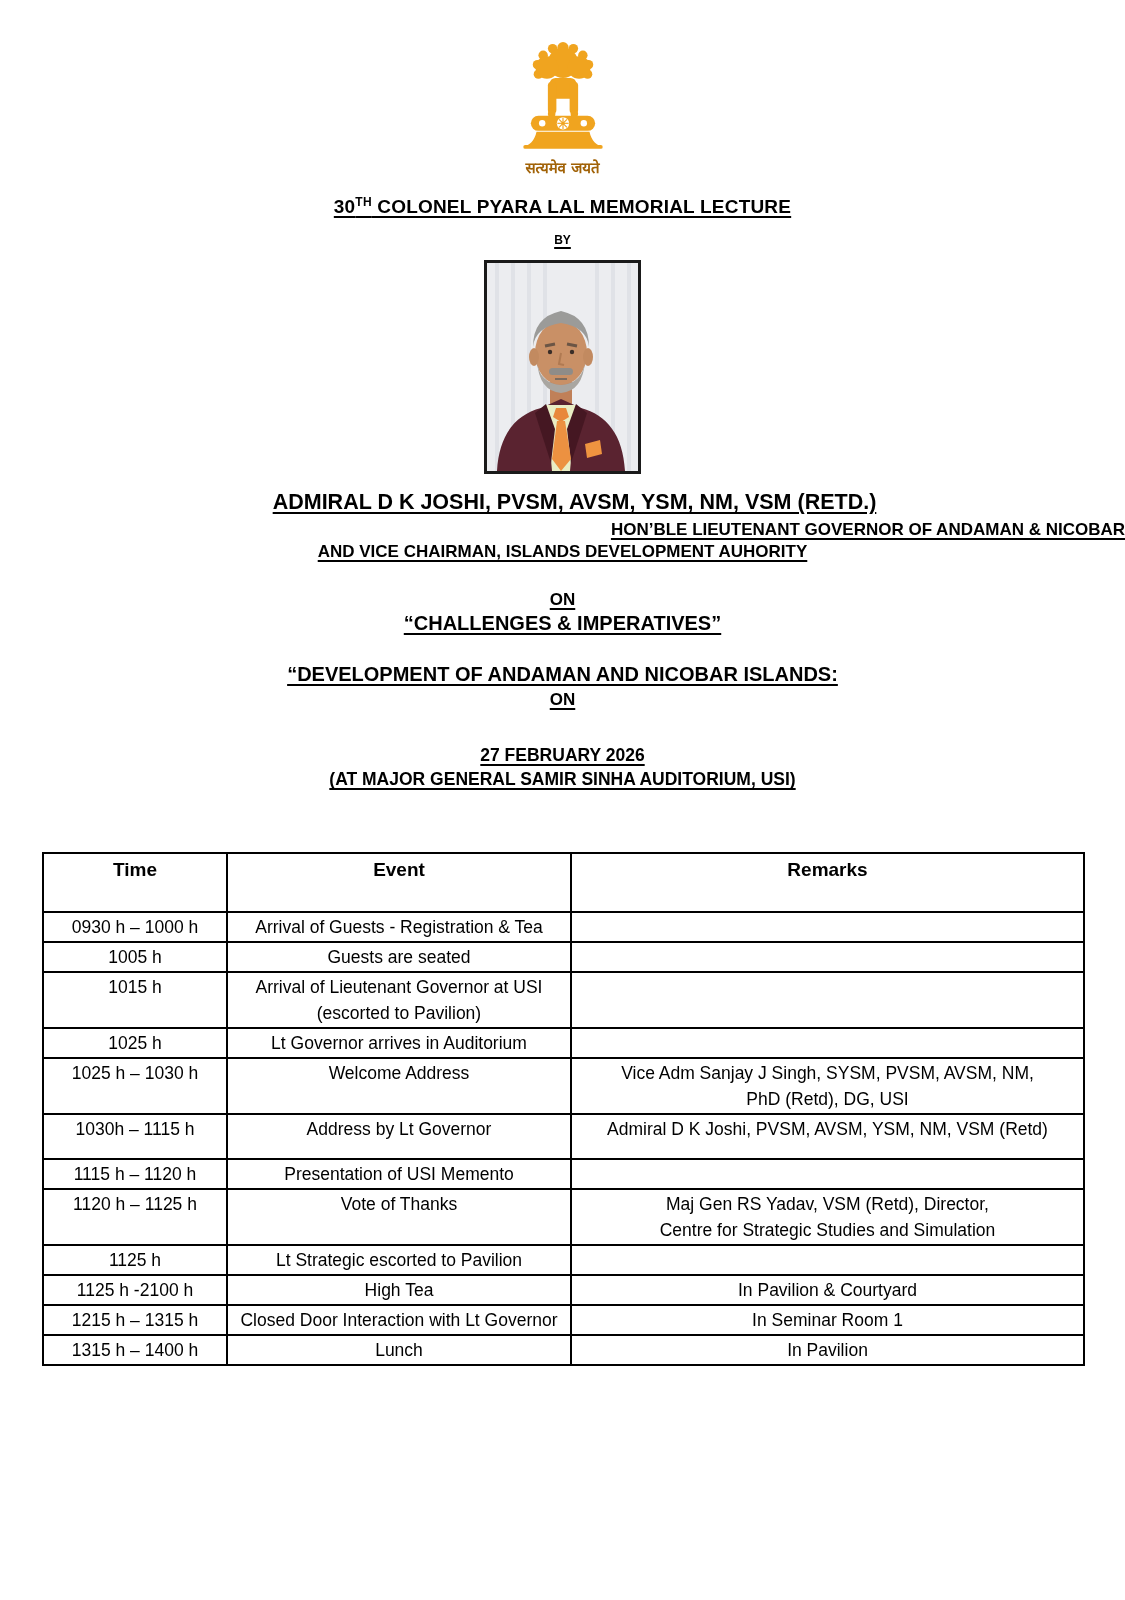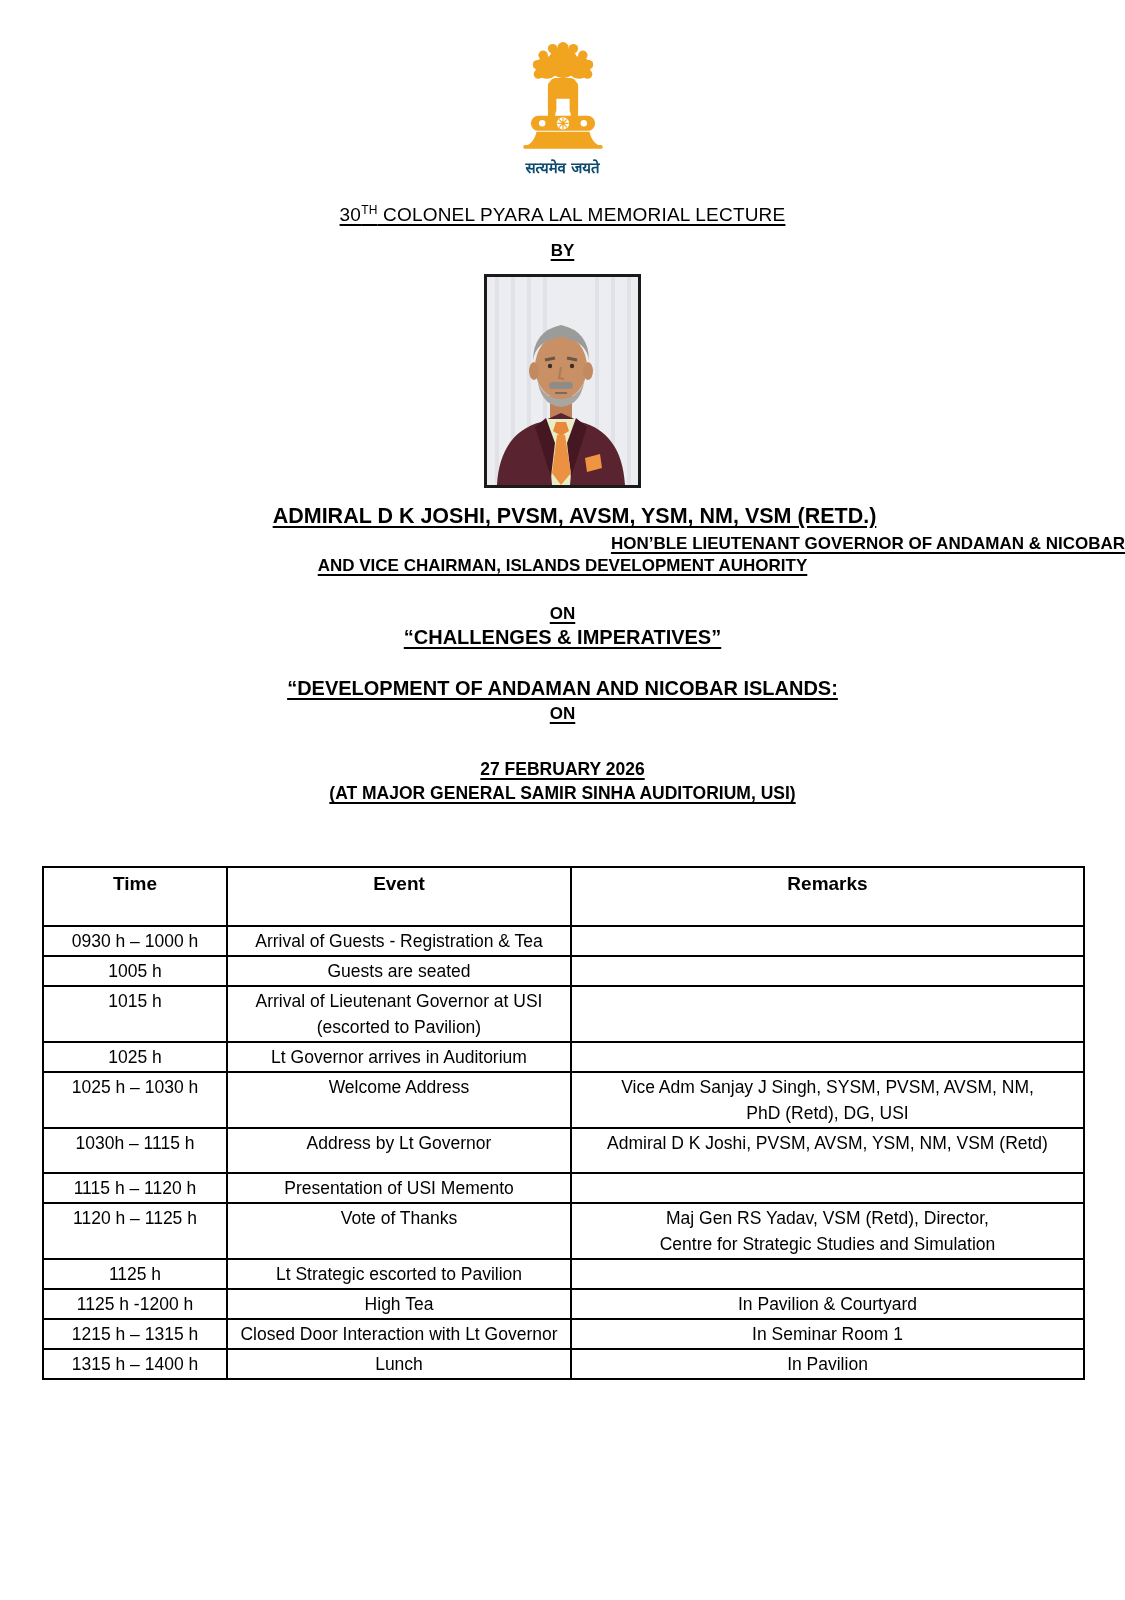--- a/index.html
+++ b/index.html
@@ -7,29 +7,29 @@
   body {
     width:1125px; height:1600px; margin:0 auto;
     font-family:"Liberation Sans", sans-serif;
     color:#000;
   }
   .page { width:1125px; height:1600px; background:#fff; text-align:center; overflow:hidden; }
 
   .emblem-block { padding-top:33px; }
   .emblem-block svg { display:block; margin:0 auto; }
   .emblem-caption {
-    margin-top:2px; font-size:15px; font-weight:bold; color:#0c4a6e;
+    margin-top:2px; font-size:15px; font-weight:bold; color:#a16207;
     font-family:"DejaVu Sans","Liberation Sans",sans-serif;
   }
 
   .u { text-decoration:underline; text-decoration-thickness:2px; text-underline-offset:3px; }
 
-  .title { margin-top:26px; font-size:19px; font-weight:normal; letter-spacing:0.2px; }
+  .title { margin-top:18px; font-size:19px; font-weight:bold; letter-spacing:0.2px; }
   .title sup { font-size:12px; }
-  .by-label { margin-top:15px; font-size:17px; font-weight:bold; }
+  .by-label { margin-top:15px; font-size:12px; font-weight:bold; }
 
   .photo-frame {
     margin:13px auto 0 auto; width:157px; height:214px;
     border:3px solid #1a1a1a; background:#ecedf0;
   }
   .photo-frame svg { display:block; }
 
   .speaker-name { margin-top:16px; font-size:21.5px; font-weight:bold;padding-left:24px; }
   .designation { font-size:17px; font-weight:bold; line-height:22px; }
   .designation.first { margin-top:4px;text-align:right; }
@@ -253,21 +253,21 @@
 Centre for Strategic Studies and Simulation</td>
   </tr>
 
   <tr>
     <td class="c-time">1125 h</td>
     <td class="c-event">Lt Strategic escorted to Pavilion</td>
     <td class="c-remarks"></td>
   </tr>
 
   <tr>
-    <td class="c-time">1125 h -1200 h</td>
+    <td class="c-time">1125 h -2100 h</td>
     <td class="c-event">High Tea</td>
     <td class="c-remarks">In Pavilion &amp; Courtyard</td>
   </tr>
 
   <tr>
     <td class="c-time">1215 h – 1315 h</td>
     <td class="c-event">Closed Door Interaction with Lt Governor</td>
     <td class="c-remarks">In Seminar Room 1</td>
   </tr>
 

